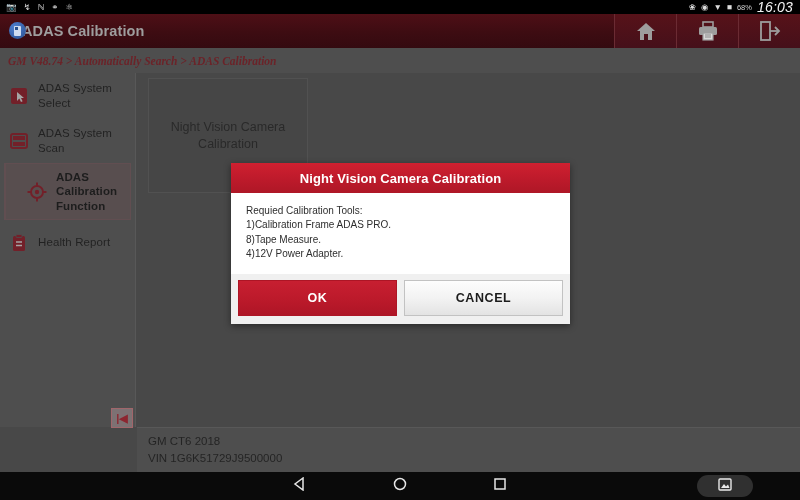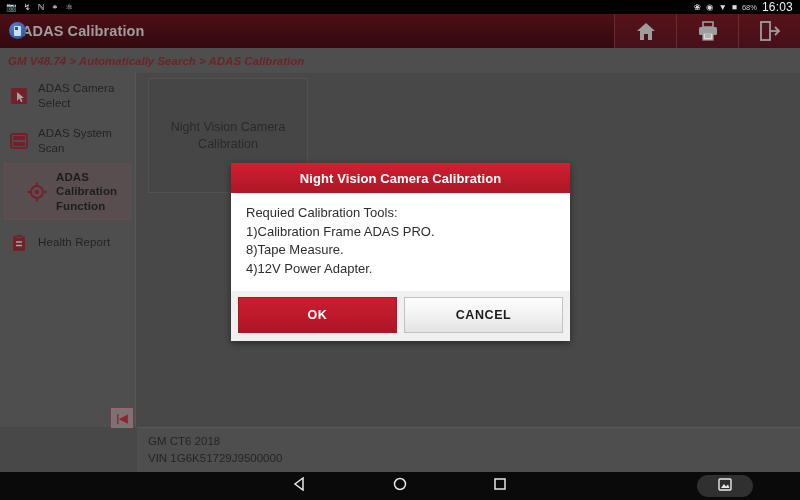--- a/index.html
+++ b/index.html
@@ -24,21 +24,21 @@
     display: flex; align-items: center;
   }
   .sb-left { display: flex; align-items: center; gap: 7px; padding-left: 6px; }
   .sb-right {
     margin-left: auto; display: flex; align-items: center;
     gap: 5px; padding-right: 7px;
     color: #e8e8e8; font-size: 8px;
   }
   .sb-ico { color: #dcdcdc; font-size: 8.5px; line-height: 1; display:block; }
   .sb-batt { font-size: 7.5px; color: #cfcfcf; }
-  .sb-time { font-size: 12px; color: #f2f2f2; letter-spacing: .2px; }
+  .sb-time { font-size: 14px; color: #f2f2f2; letter-spacing: .2px; font-style: italic; }
 
   
   .titlebar {
     position: absolute; top: 14px; left: 0;
     width: 800px; height: 34px;
     background: linear-gradient(180deg,#4e0f16 0%,#3d0c12 55%,#340a10 100%);
     display: flex; align-items: center;
   }
   .app-icon {
     position: absolute; left: 9px; top: 8px;
@@ -70,20 +70,21 @@
   }
   .tb-btn svg { display:block; }
 
   
   .breadcrumb {
     position: absolute; top: 48px; left: 0;
     width: 800px; height: 25px;
     background: #6a6a6a;
     display: flex; align-items: center;
     padding-left: 8px;
+    font-family: Liberation Serif, serif;
   }
   .breadcrumb span {
     color: #9b1f29; font-size: 11.5px; font-style: italic; font-weight: bold;
   }
 
   
   .content { position: absolute; top: 73px; left: 0; width: 800px; height: 354px; }
 
   .sidebar {
     position: absolute; left: 0; top: 0;
@@ -160,21 +161,21 @@
   .dlg-header {
     height: 30px;
     background: linear-gradient(180deg,#cf2030 0%,#bd1a2b 55%,#ae1726 100%);
     display: flex; align-items: center; justify-content: center;
   }
   .dlg-title { color: #fff; font-size: 13px; font-weight: bold; letter-spacing: .1px; }
   .dlg-body {
     background: #fff;
     padding: 11px 0 12px 15px;
   }
-  .dlg-line { color: #2e2e2e; font-size: 13px; line-height: 1.44; }
+  .dlg-line { color: #2e2e2e; font-size: 10px; line-height: 1.44; }
   .dlg-footer {
     background: #f0f0f0;
     padding: 6px 7px 8px 7px;
     display: flex; gap: 7px;
   }
   .btn {
     flex: 1; height: 36px;
     display: flex; align-items: center; justify-content: center;
     font-size: 12.5px; font-weight: bold; letter-spacing: .6px;
   }
@@ -274,21 +275,21 @@
 
     <div class="sidebar">
 
       <div class="side-item">
         <span class="side-ico">
           <svg width="18" height="18" viewBox="0 0 18 18">
             <rect x="1" y="1" width="16" height="16" rx="2" fill="#a81b2a"></rect>
             <path d="M7 5 L7 14 L9.3 11.6 L11 15 L12.6 14.2 L11 11 L14 11 Z" fill="#ffffff"></path>
           </svg>
         </span>
-        <span class="side-label">ADAS Camera Select</span>
+        <span class="side-label">ADAS System Select</span>
       </div>
 
       <div class="side-item">
         <span class="side-ico">
           <svg width="18" height="18" viewBox="0 0 18 18">
             <rect x="1" y="2" width="16" height="14" rx="2" fill="none" stroke="#a81b2a" stroke-width="2"></rect>
             <rect x="3" y="4" width="12" height="4" fill="#a81b2a"></rect>
             <rect x="3" y="10" width="12" height="4" fill="#a81b2a"></rect>
           </svg>
         </span>

